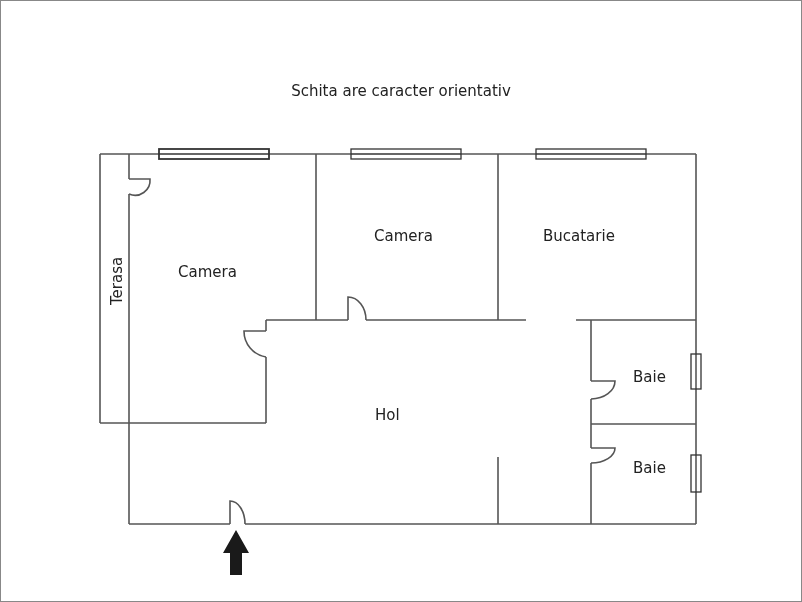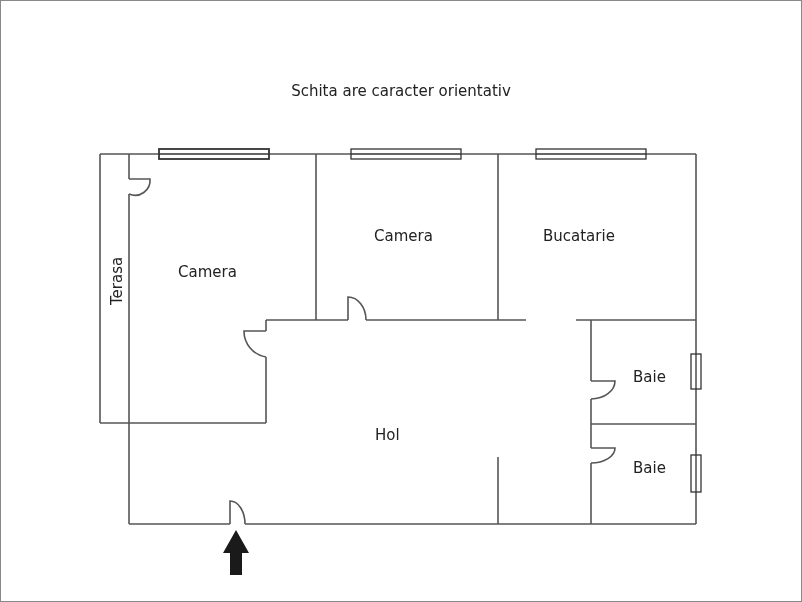--- a/index.html
+++ b/index.html
@@ -77,15 +77,15 @@
     <line x1="696" y1="455" x2="696" y2="492"></line>
   </g>
 
   <path d="M236 530 L 249 553 L 242 553 L 242 575 L 230 575 L 230 553 L 223 553 Z" fill="#1a1a1a"></path>
 </svg>
 
 <div class="lbl" style="left:178px;top:263px;">Camera</div>
 <div class="lbl" style="left:374px;top:227px;">Camera</div>
 <div class="lbl" style="left:543px;top:227px;">Bucatarie</div>
 <div class="lbl vert" style="left:95px;top:274px;width:44px;text-align:center;">Terasa</div>
-<div class="lbl" style="left:375px;top:426px;">Hol</div>
+<div class="lbl" style="left:375px;top:406px;">Hol</div>
 <div class="lbl" style="left:633px;top:368px;">Baie</div>
 <div class="lbl" style="left:633px;top:459px;">Baie</div>
 
 </body></html>

